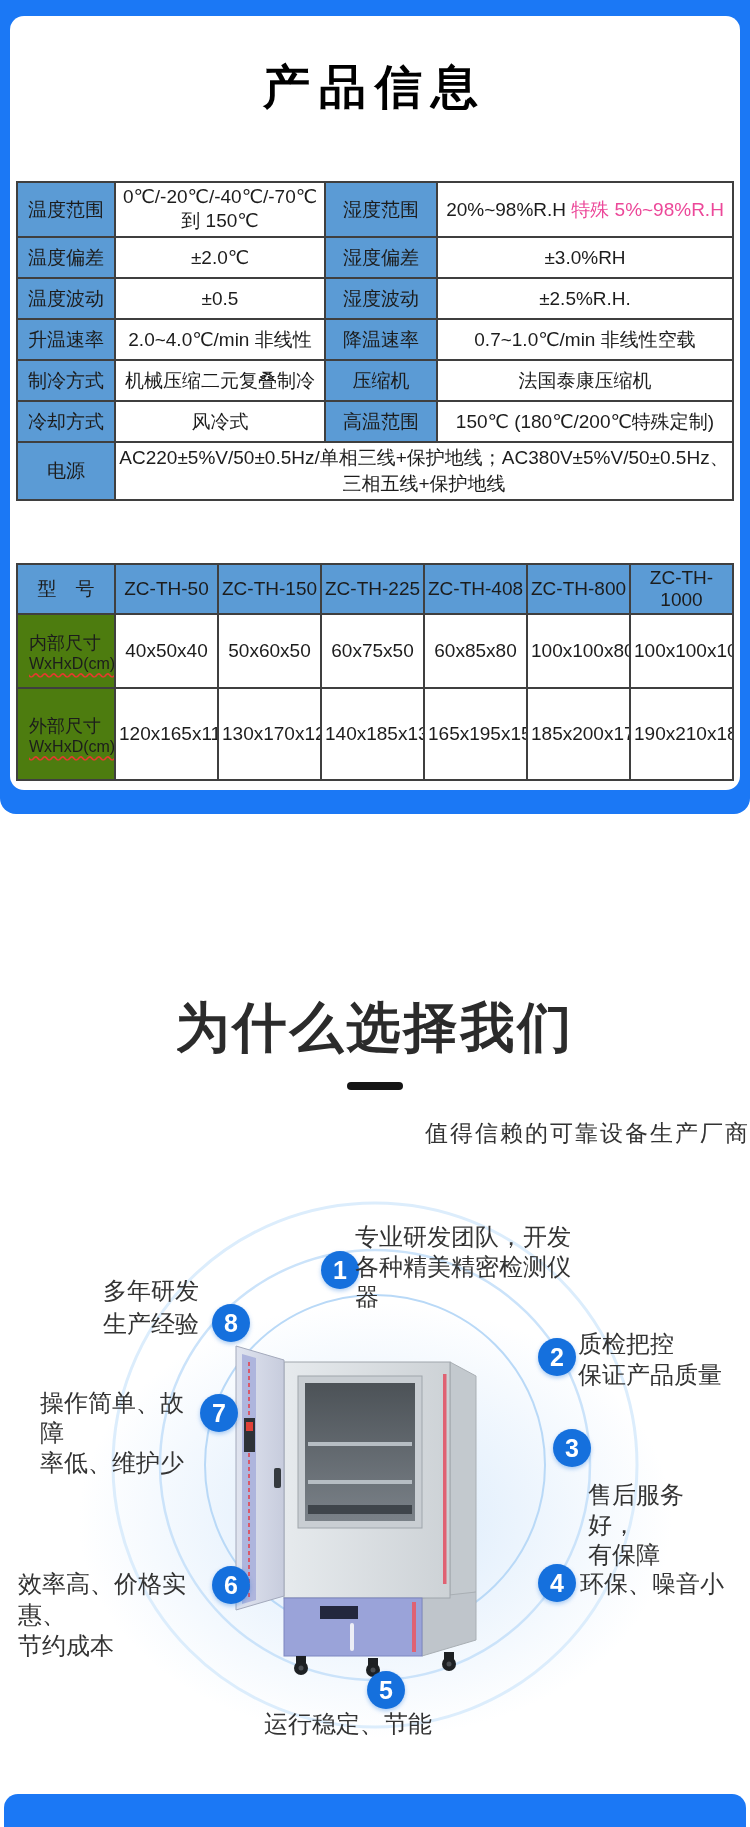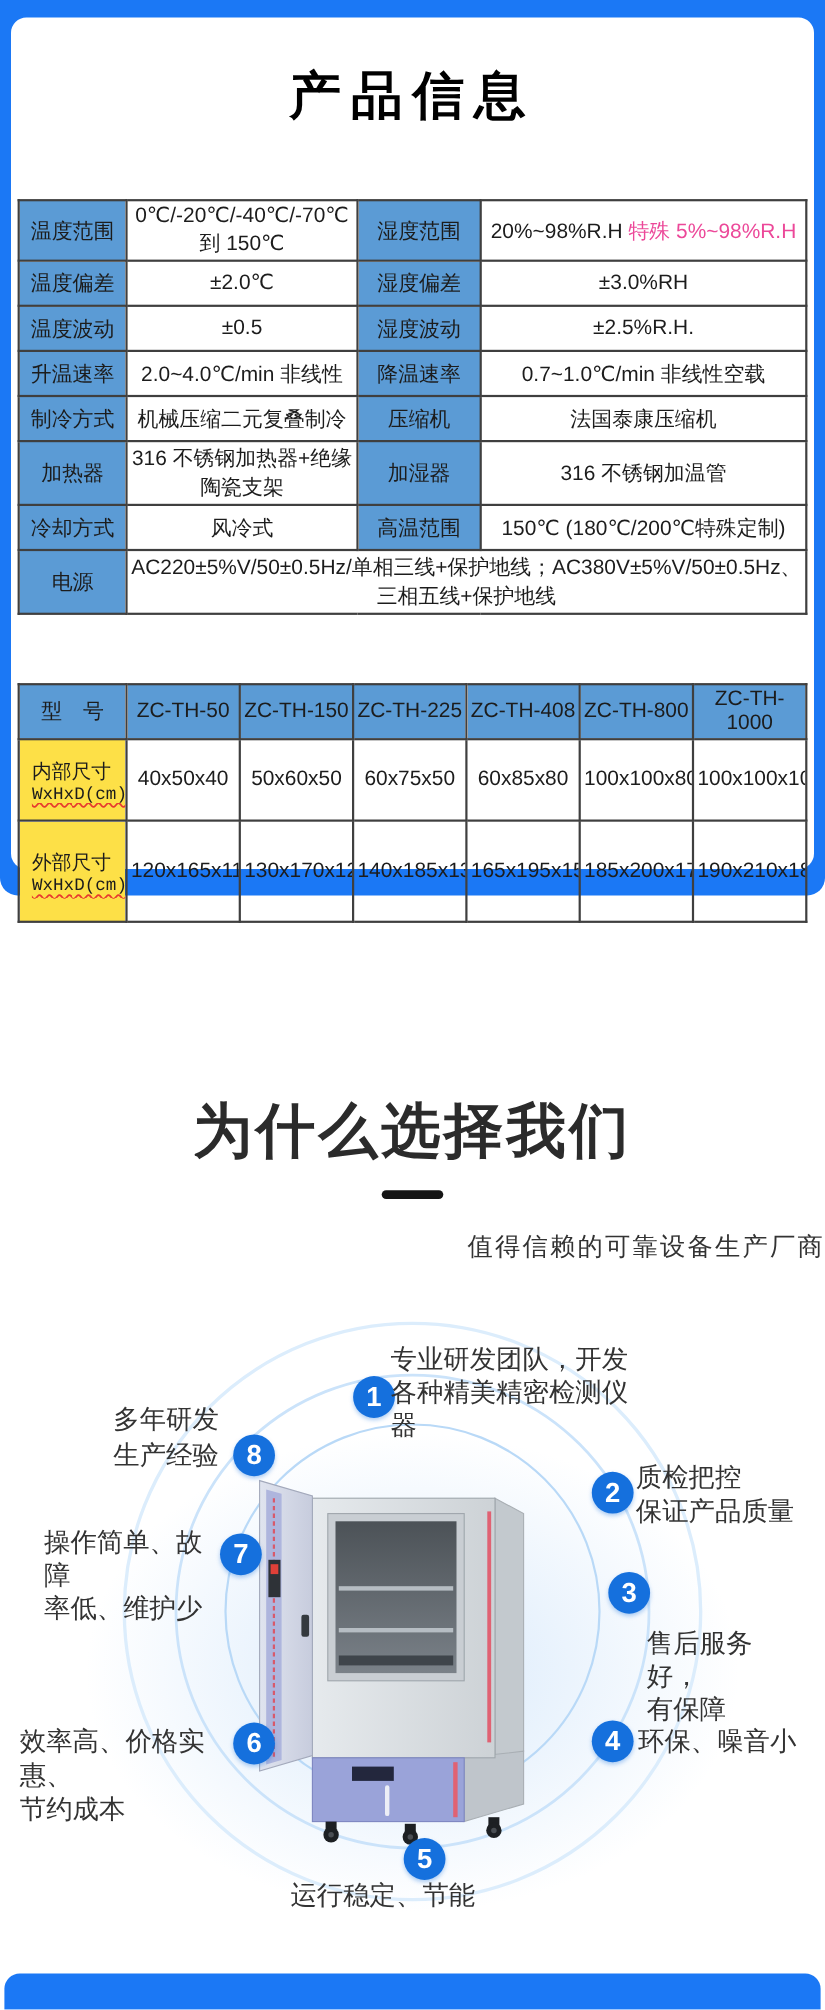--- a/index.html
+++ b/index.html
@@ -15,21 +15,21 @@
   table.spec{border-collapse:collapse;width:716px;margin:62px auto 0 auto;table-layout:fixed;}
   table.spec td{border:2px solid #3f3f3f;text-align:center;vertical-align:middle;font-size:19px;color:#1c1c1c;padding:2px 3px;overflow:hidden;}
   td.lbl{background:#5b9bd5;color:#ffffff;}
   tr.h40{height:41px;}
   tr.hpow{height:44px;}
   tr.hmod{height:39px;}
   tr.hsz1{height:74px;}
   tr.hsz2{height:92px;}
   td.powv{font-size:17.5px;}
   td.modv{background:#5b9bd5;color:#ffffff;font-size:18px;}
-  td.sizelbl{background:#fde047;color:#ffffff;padding:0;font-family:Liberation Mono, monospace;}
+  td.sizelbl{background:#4d7c0f;color:#ffffff;padding:0;}
   .sizelbl-in{display:flex;flex-direction:column;justify-content:space-between;align-items:flex-start;height:100%;box-sizing:border-box;padding:10px 4px 8px 8px;font-size:18px;}
   .wavy{font-size:16px;text-decoration:underline;text-decoration-style:wavy;text-decoration-color:#e8392e;text-underline-offset:3px;}
   .red{color:#ec4899;}
   td.szv{font-size:18px;}
   .mt{margin-top:-2px;}
 
   
   .why-title{position:absolute;left:0;top:992px;width:750px;text-align:center;font-size:54px;font-weight:900;letter-spacing:3px;color:#2b2b2b;}
   .title-divider{position:absolute;left:347px;top:1082px;width:56px;height:8px;border-radius:4px;background:#151515;}
   .why-subtitle{position:absolute;left:0;top:1118px;width:750px;text-align:right;font-size:23px;letter-spacing:2px;color:#333;}
@@ -95,26 +95,20 @@
         <td class="lbl">降温速率</td>
         <td class="val"><span>0.7~1.0℃/min 非线性空载</span></td>
       </tr>
       <tr class="h40">
         <td class="lbl">制冷方式</td>
         <td class="val"><span>机械压缩二元复叠制冷</span></td>
         <td class="lbl">压缩机</td>
         <td class="val"><span>法国泰康压缩机</span></td>
       </tr>
       <tr class="h40">
-        <td class="lbl">加热器</td>
-        <td class="val"><span>316 不锈钢加热器+绝缘陶瓷支架</span></td>
-        <td class="lbl">加湿器</td>
-        <td class="val"><span>316 不锈钢加温管</span></td>
-      </tr>
-      <tr class="h40">
         <td class="lbl">冷却方式</td>
         <td class="val"><span>风冷式</span></td>
         <td class="lbl">高温范围</td>
         <td class="val"><span>150℃ (180℃/200℃特殊定制)</span></td>
       </tr>
       <tr class="hpow">
         <td class="lbl">电源</td>
         <td class="val powv" colspan="3"><span>AC220±5%V/50±0.5Hz/单相三线+保护地线；AC380V±5%V/50±0.5Hz、三相五线+保护地线</span></td>
       </tr>
     </tbody>

